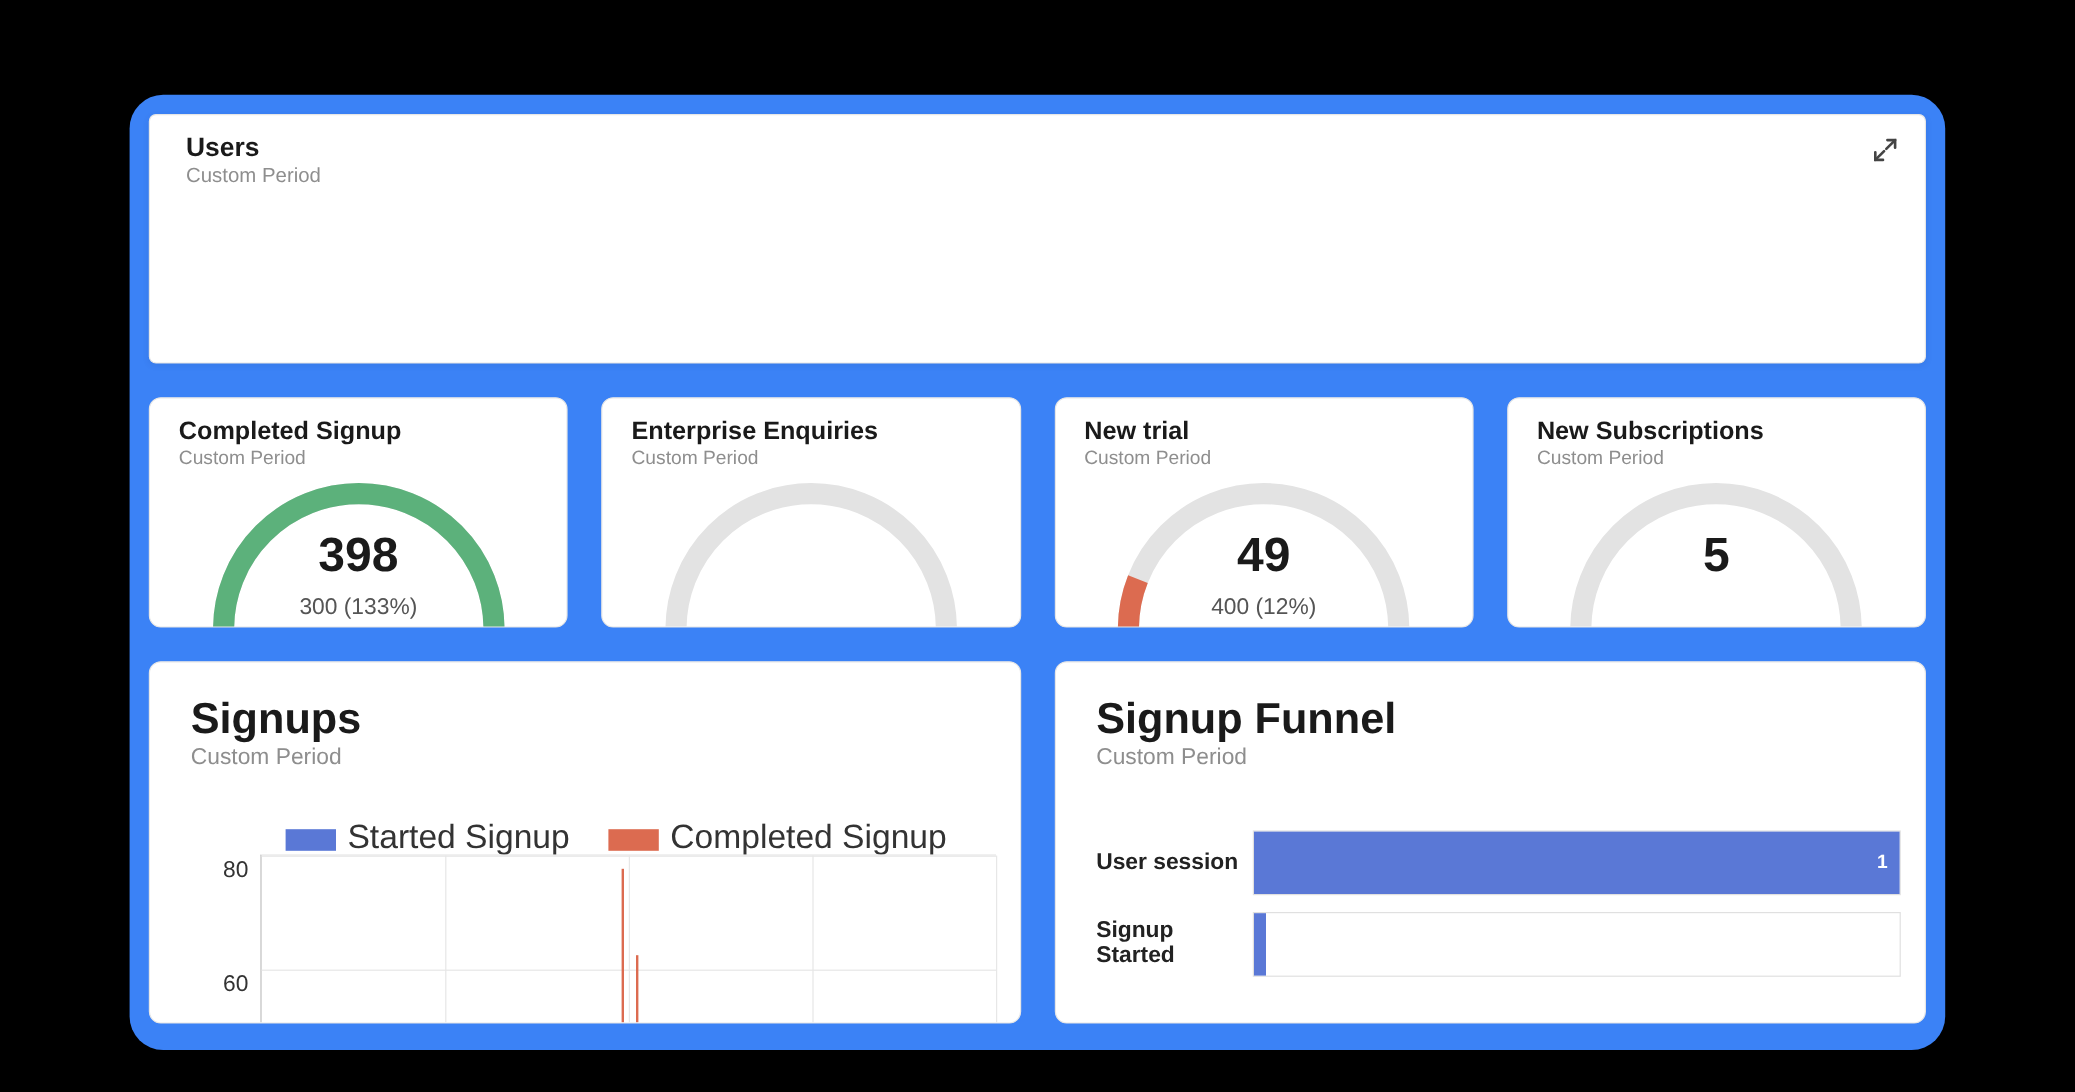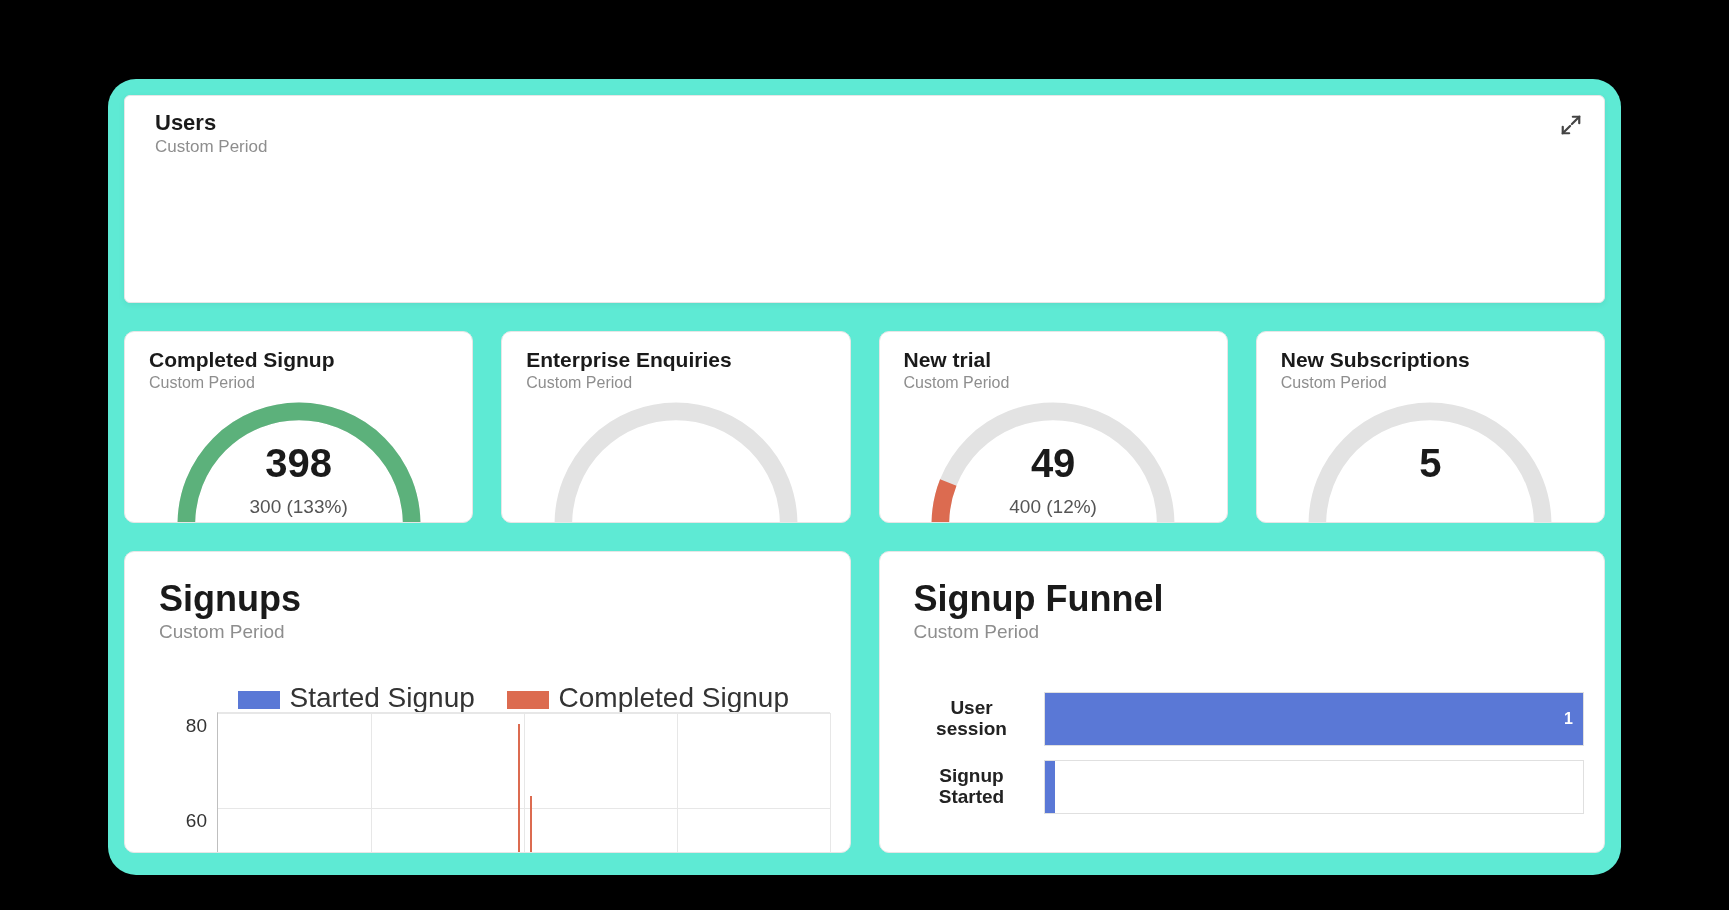--- a/index.html
+++ b/index.html
@@ -8,21 +8,21 @@
     font-family: -apple-system, BlinkMacSystemFont, "Segoe UI", Helvetica, Arial, sans-serif;
     background: #000;
     width: 1729px;
     height: 910px;
     overflow: hidden;
     display:flex; align-items:center; justify-content:center;
   }
   .viewport {
     width: 1513px;
     height: 796px;
-    background: #5eead4;
+    background: #3b82f6;
     border-radius: 28px;
     overflow: hidden;
     position: relative;
     box-shadow: 0 0 0 2px rgba(0,0,0,.05);
     margin-top: 44px;
   }
 
   .card {
     background: #fff;
     border: 1px solid #e6e6e6;
@@ -133,21 +133,21 @@
   .spike{ position:absolute; bottom:0; width:2px; background:#dc6b50;}
 
   
   .funnel-chart{
     position:absolute; left:34px; right:20px; top:140px; bottom:0;
   }
   .funnel-row{
     display:flex; align-items:center; height:54px; margin-bottom:14px;
   }
   .funnel-label{
-    width:130px; text-align:center; padding-right:14px; font-size:19px; font-weight:600; color:#222; line-height:1.1;
+    width:130px; text-align:left; padding-right:4px; font-size:19px; font-weight:600; color:#222; line-height:1.1;
   }
   .funnel-track{
     flex:1; height:54px; border:1px solid #e0e0e0; position:relative; background:#fff;
   }
   .funnel-bar{
     position:absolute; left:0; top:0; bottom:0; background:#5a78d6;
     display:flex; align-items:center; justify-content:flex-end; color:#fff; font-size:16px; font-weight:600; padding-right:10px;
   }
 </style>
 </head>

